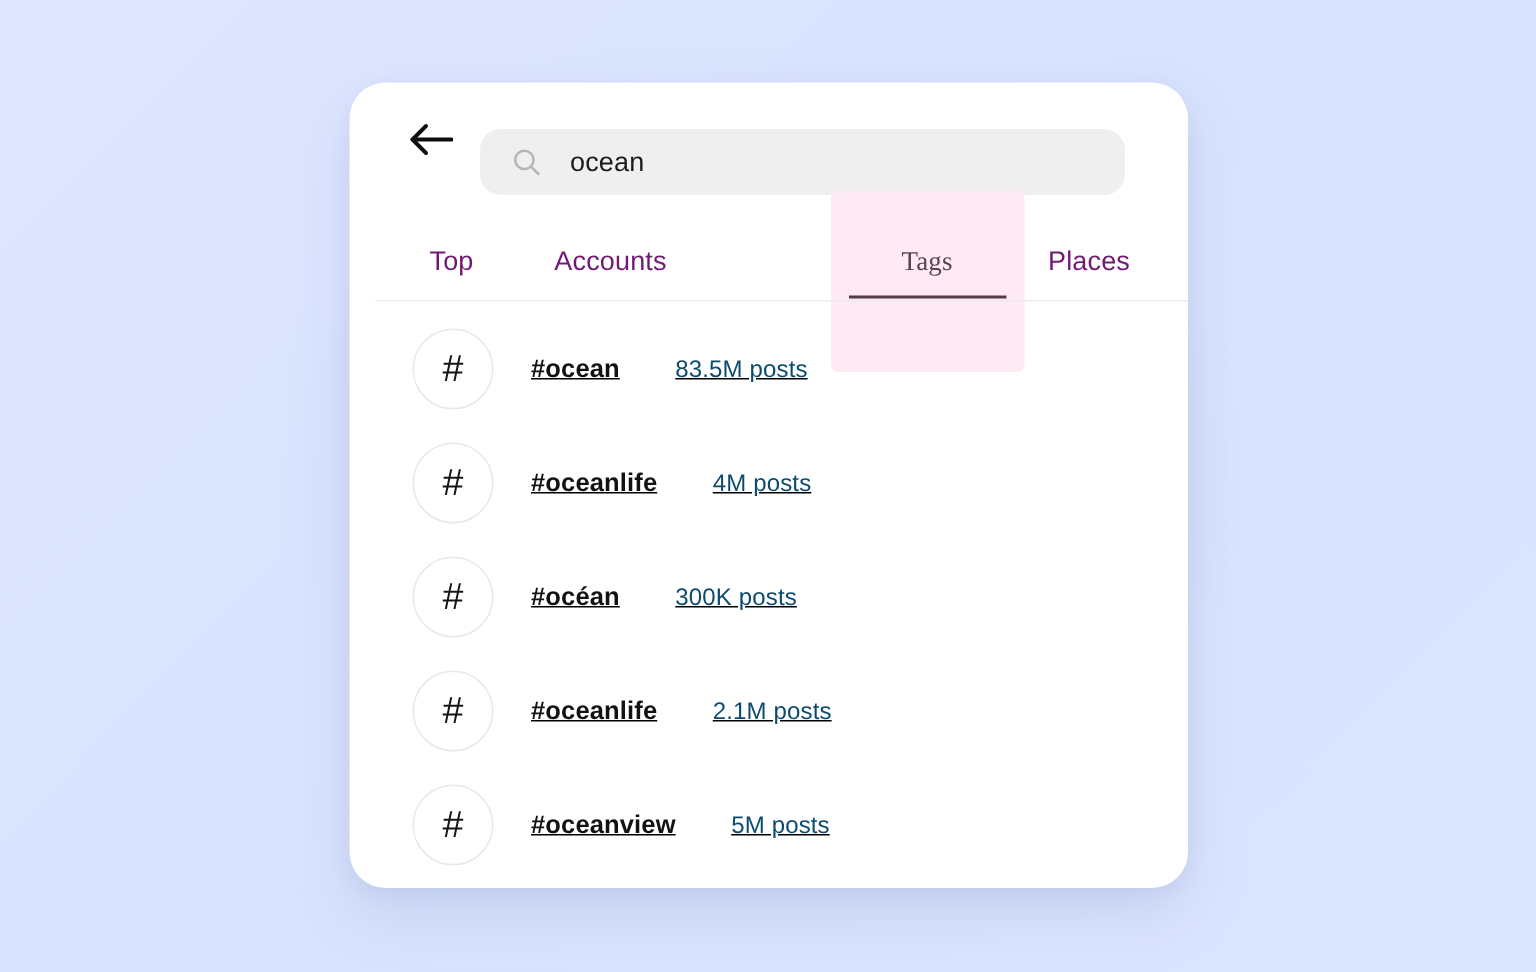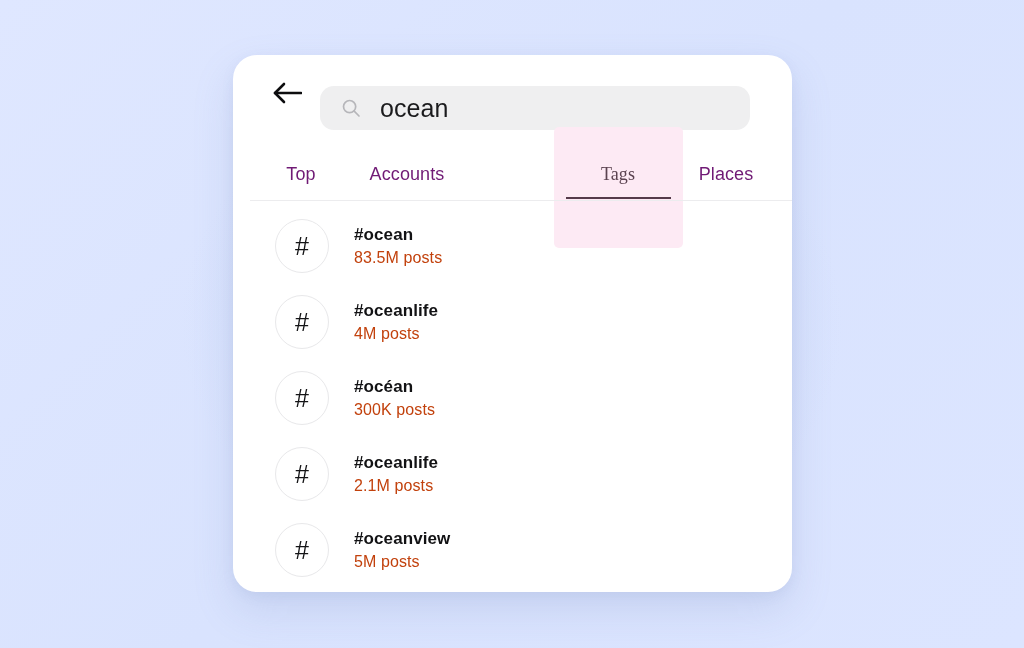--- a/index.html
+++ b/index.html
@@ -81,21 +81,21 @@
     width: 20px;
     height: 20px;
     display: flex;
     align-items: center;
     justify-content: center;
     flex: none;
   }
 
   #search-value {
     margin-left: 19px;
-    font-size: 25px;
+    font-size: 18px;
     color: #1b1b1d;
     letter-spacing: 0.1px;
     white-space: nowrap;
   }
 
   
   #tabs {
     position: absolute;
     left: 0;
     top: 95px;
@@ -176,38 +176,40 @@
     justify-content: center;
     font-size: 25px;
     font-weight: 500;
     color: #141416;
     line-height: 1;
   }
 
   .result-text {
     margin-left: 25px;
     display: flex;
-    flex-direction: column;
-    justify-content: center;
+    flex-direction: row;
+    justify-content: center;
+    text-decoration: underline;
   }
 
   .result-tag {
     font-size: 17px;
     font-weight: bold;
     color: #121214;
     letter-spacing: 0.1px;
     line-height: 1.3;
   }
 
   .result-count {
     margin-top: 2px;
     font-size: 16px;
-    color: #c2410c;
+    color: #0c4a6e;
     letter-spacing: 0.1px;
     line-height: 1.3;
+    margin-left: 37px;
   }
 </style>
 </head>
 <body>
 
 <div id="backdrop"></div>
 
 <div id="card">
 
   <div id="search-row">

